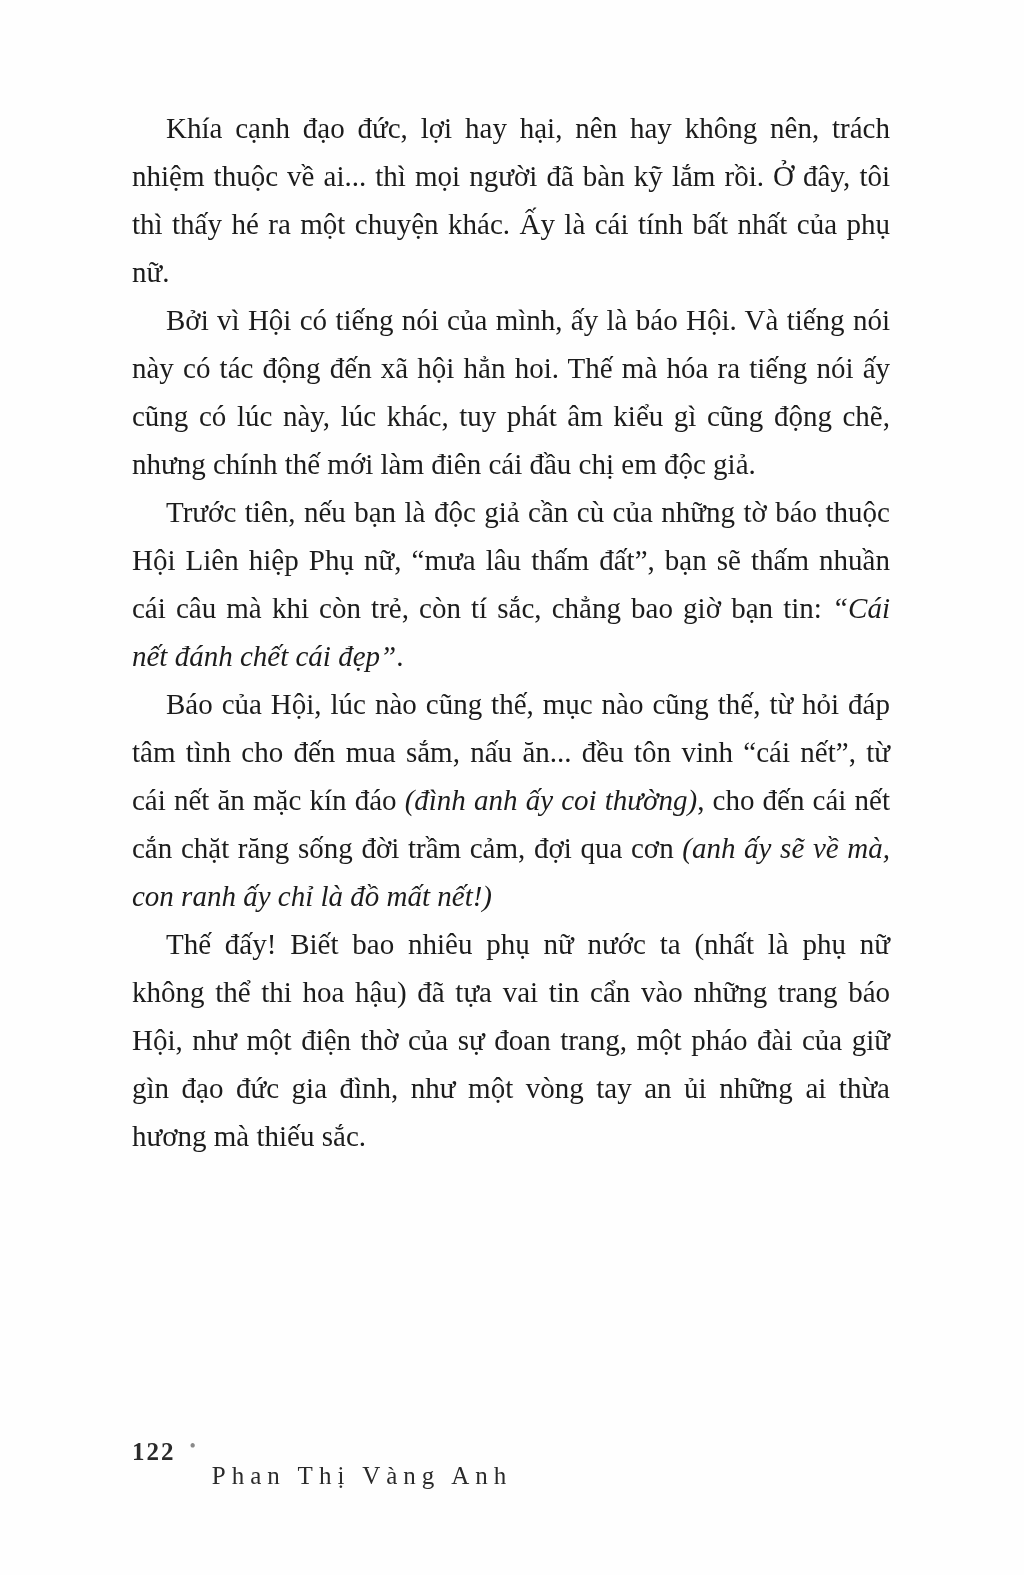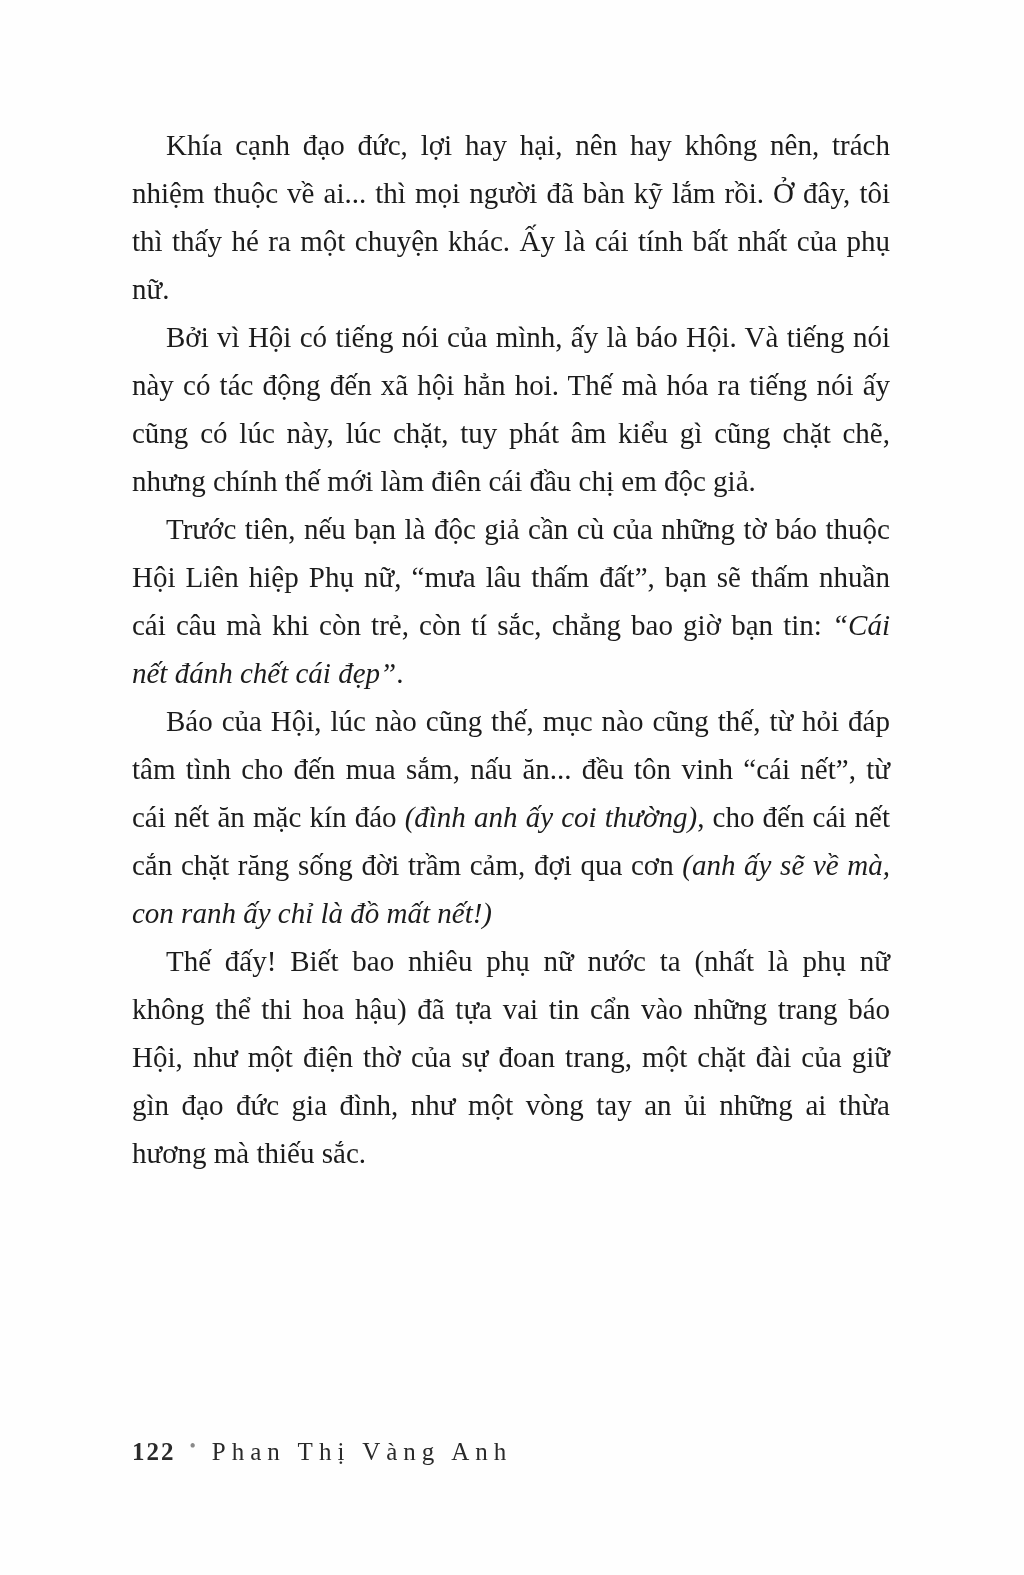--- a/index.html
+++ b/index.html
@@ -13,21 +13,21 @@
     height: 1575px;
     margin: 0 auto;
     background: #fefefe;
     font-family: "Liberation Serif", "DejaVu Serif", serif;
     color: #1c1c1c;
     overflow: hidden;
   }
   .text-block {
     position: absolute;
     left: 132px;
-    top: 121px;
+    top: 104px;
     width: 758px;
     font-size: 29px;
     line-height: 48px;
     text-align: justify;
     text-justify: inter-word;
   }
   .text-block p {
     margin: 0;
     padding: 0;
     text-indent: 34px;
@@ -51,33 +51,34 @@
   }
   .footer-bullet {
     color: #8a8a8a;
     font-size: 18px;
     margin: 0 16px 0 14px;
     position: relative;
     top: -2px;
   }
   .author-name {
     letter-spacing: 6px;
+    margin-top: 24px;
   }
 </style>
 </head>
 <body>
 
 <div class="page">
 
   <div class="text-block" id="text-block">
       <p><span>Khía cạnh đạo đức, lợi hay hại, nên hay không nên, trách nhiệm thuộc về ai... thì mọi người đã bàn kỹ lắm rồi. Ở đây, tôi thì thấy hé ra một chuyện khác. Ấy là cái tính bất nhất của phụ nữ.</span></p>
-      <p><span>Bởi vì Hội có tiếng nói của mình, ấy là báo Hội. Và tiếng nói này có tác động đến xã hội hẳn hoi. Thế mà hóa ra tiếng nói ấy cũng có lúc này, lúc chặt, tuy phát âm kiểu gì cũng chặt chẽ, nhưng chính thế mới làm điên cái đầu chị em độc giả.</span></p>
+      <p><span>Bởi vì Hội có tiếng nói của mình, ấy là báo Hội. Và tiếng nói này có tác động đến xã hội hẳn hoi. Thế mà hóa ra tiếng nói ấy cũng có lúc này, lúc khác, tuy phát âm kiểu gì cũng động chẽ, nhưng chính thế mới làm điên cái đầu chị em độc giả.</span></p>
       <p><span>Trước tiên, nếu bạn là độc giả cần cù của những tờ báo thuộc Hội Liên hiệp Phụ nữ, “mưa lâu thấm đất”, bạn sẽ thấm nhuần cái câu mà khi còn trẻ, còn tí sắc, chẳng bao giờ bạn tin: </span><span class="seg-italic">“Cái nết đánh chết cái đẹp”</span><span>.</span></p>
       <p><span>Báo của Hội, lúc nào cũng thế, mục nào cũng thế, từ hỏi đáp tâm tình cho đến mua sắm, nấu ăn... đều tôn vinh “cái nết”, từ cái nết ăn mặc kín đáo </span><span class="seg-italic">(đình anh ấy coi thường)</span><span>, cho đến cái nết cắn chặt răng sống đời trầm cảm, đợi qua cơn </span><span class="seg-italic">(anh ấy sẽ về mà, con ranh ấy chỉ là đồ mất nết!)</span></p>
-      <p><span>Thế đấy! Biết bao nhiêu phụ nữ nước ta (nhất là phụ nữ không thể thi hoa hậu) đã tựa vai tin cẩn vào những trang báo Hội, như một điện thờ của sự đoan trang, một chặt đài của giữ gìn đạo đức gia đình, như một vòng tay an ủi những ai thừa hương mà thiếu sắc.</span></p>
+      <p><span>Thế đấy! Biết bao nhiêu phụ nữ nước ta (nhất là phụ nữ không thể thi hoa hậu) đã tựa vai tin cẩn vào những trang báo Hội, như một điện thờ của sự đoan trang, một pháo đài của giữ gìn đạo đức gia đình, như một vòng tay an ủi những ai thừa hương mà thiếu sắc.</span></p>
     </div>
 
   <div class="footer">
     <span class="page-number">122</span>
     <span class="footer-bullet">•</span>
     <span class="author-name">Phan Thị Vàng Anh</span>
   </div>
 
 </div>
 

